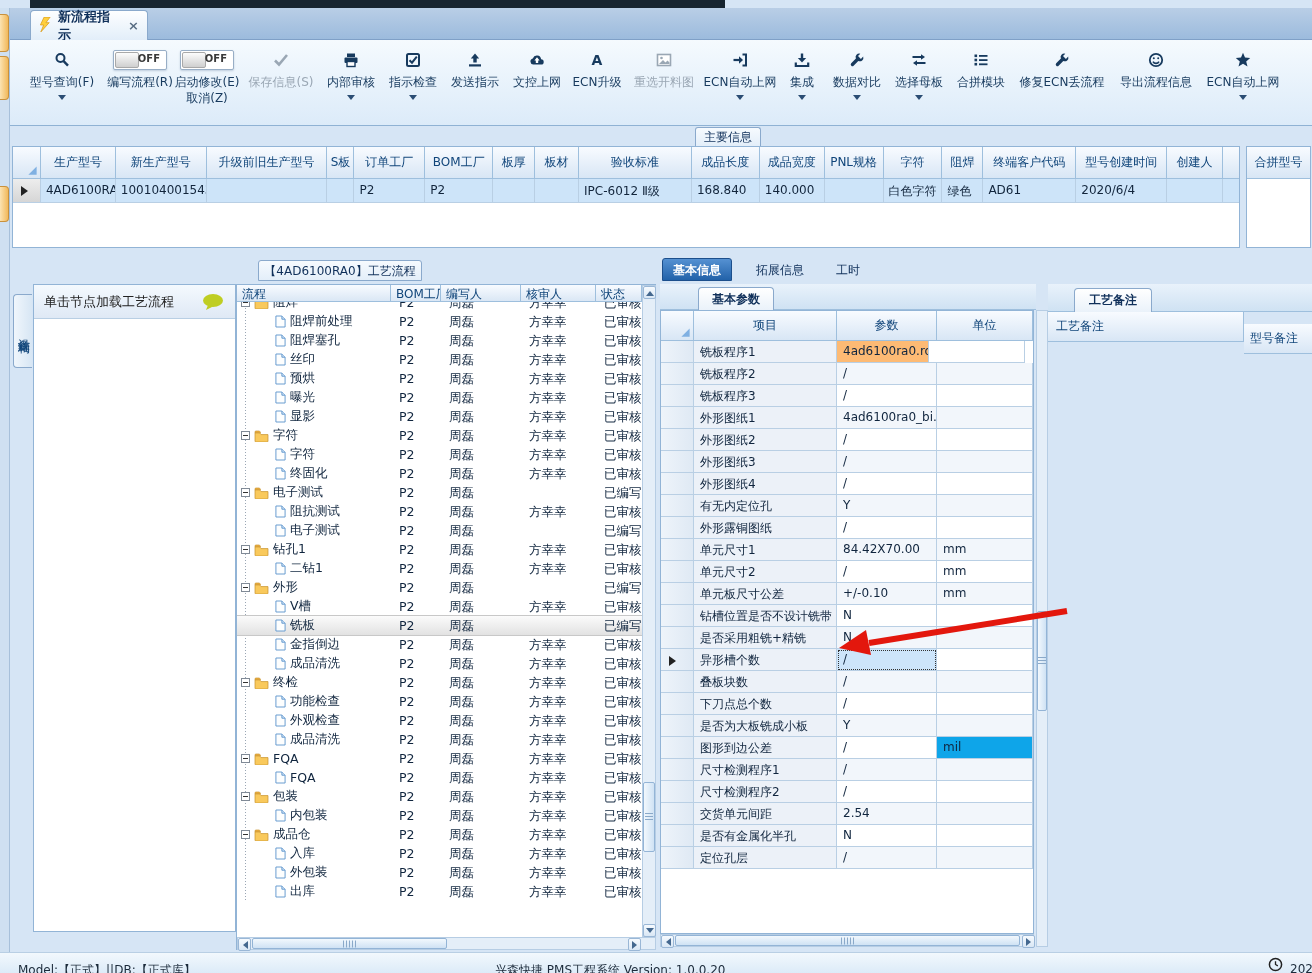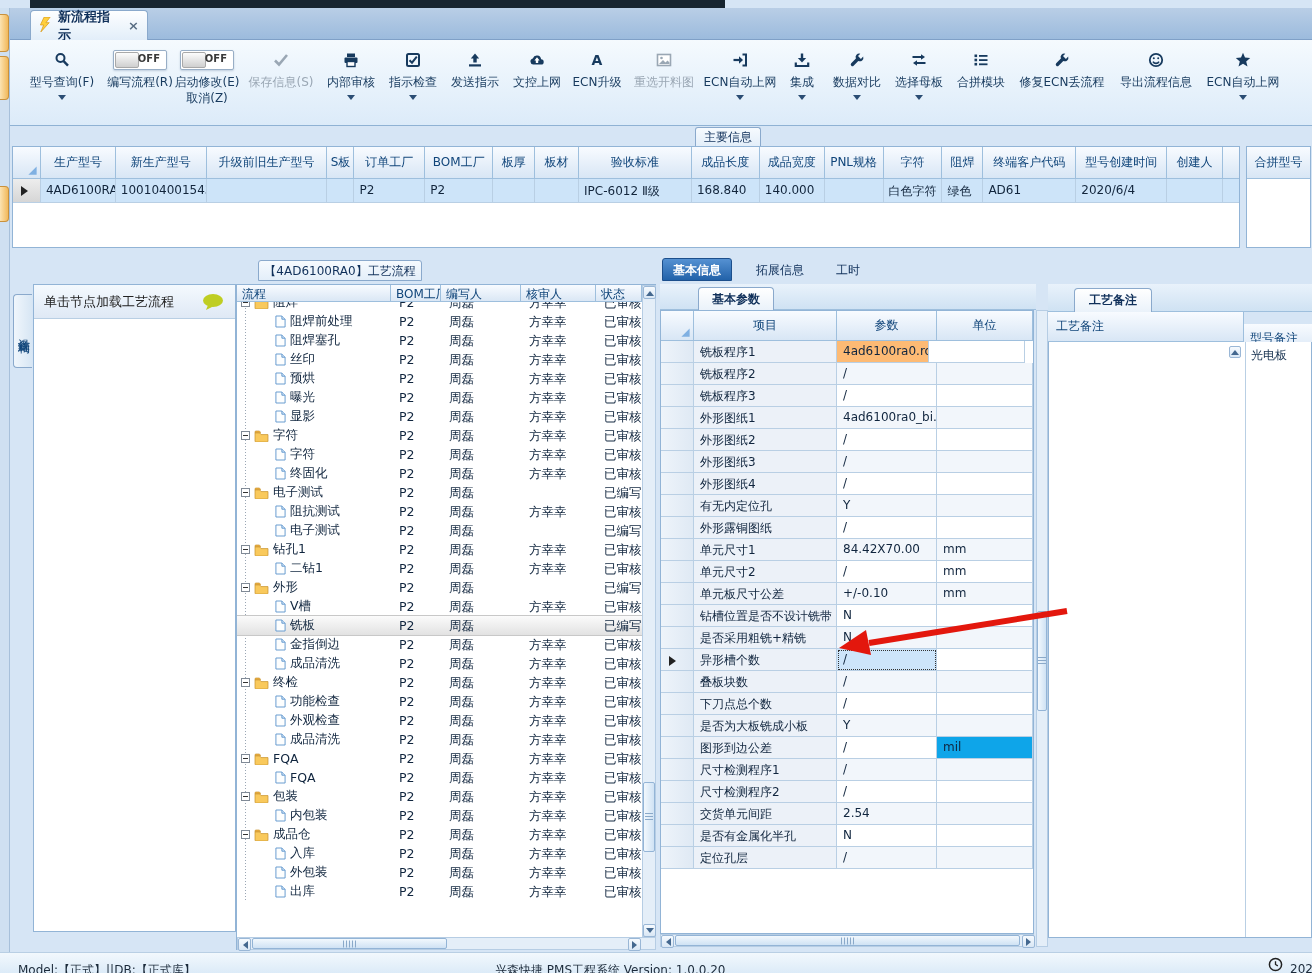--- a/index.html
+++ b/index.html
@@ -1202,27 +1202,20 @@
       </div>
   </div>
 
   <div class="substrip" style="left:390px;top:28px;width:264px;height:28px;">
     <div class="subtab" style="left:26px;top:4px;width:78px;height:24px;line-height:23px;">工艺备注</div>
   </div>
   <div style="position:absolute;left:390px;top:56px;width:264px;height:30px;display:flex;">
     <div class="gh" style="width:196px;justify-content:flex-start;padding-left:8px;height:30px;">工艺备注</div>
     <div class="gh" style="width:68px;justify-content:flex-start;padding-left:6px;height:30px;border-right:none;margin-top:12px;">型号备注</div>
   </div>
-  <div id="notes-body">
-    <div class="sbtn" style="left:180px;top:4px;width:12px;height:12px;">
-        <i class="t-u"></i>
-      </div>
-    <div id="notes-div"></div>
-    <div style="position:absolute;left:202px;top:5px;">光电板</div>
-  </div>
 </div>
 
 <svg class="abs" id="arrow-overlay" style="left:795px;top:585px;" width="300" height="85" viewBox="0 0 300 85">
   <line x1="272" y1="26" x2="74" y2="58" stroke="#e3170d" stroke-width="6"></line>
   <polygon points="44,63 71,45 76,70" fill="#e3170d"></polygon>
 </svg>
 
 <div class="abs" id="statusbar">
   <span style="left:18px;">Model:【正式】||DB:【正式库】</span>
   <span style="left:495px;">兴森快捷 PMS工程系统 Version: 1.0.0.20</span>

